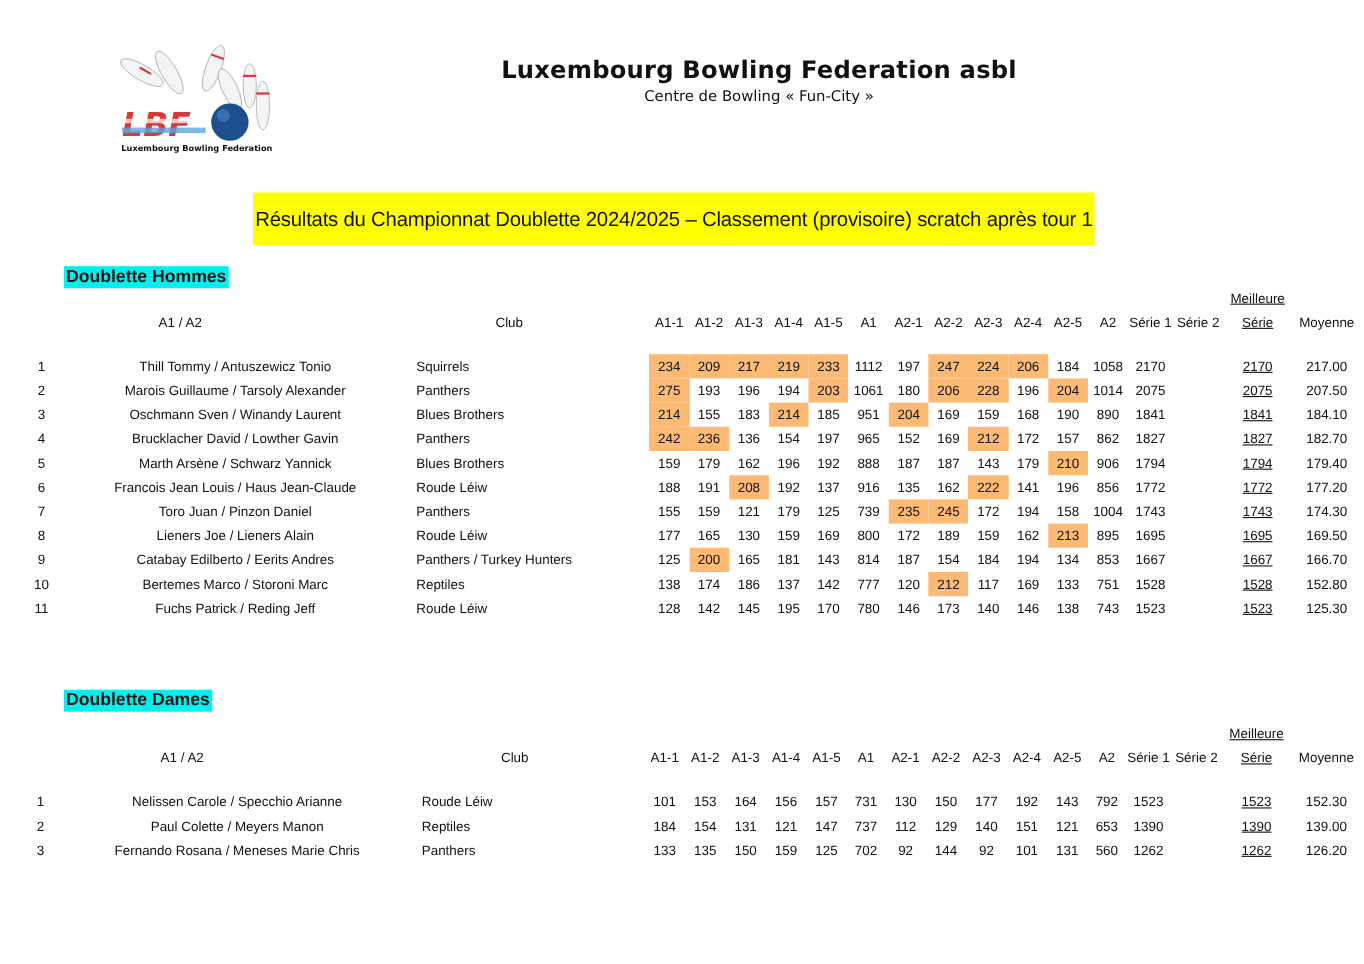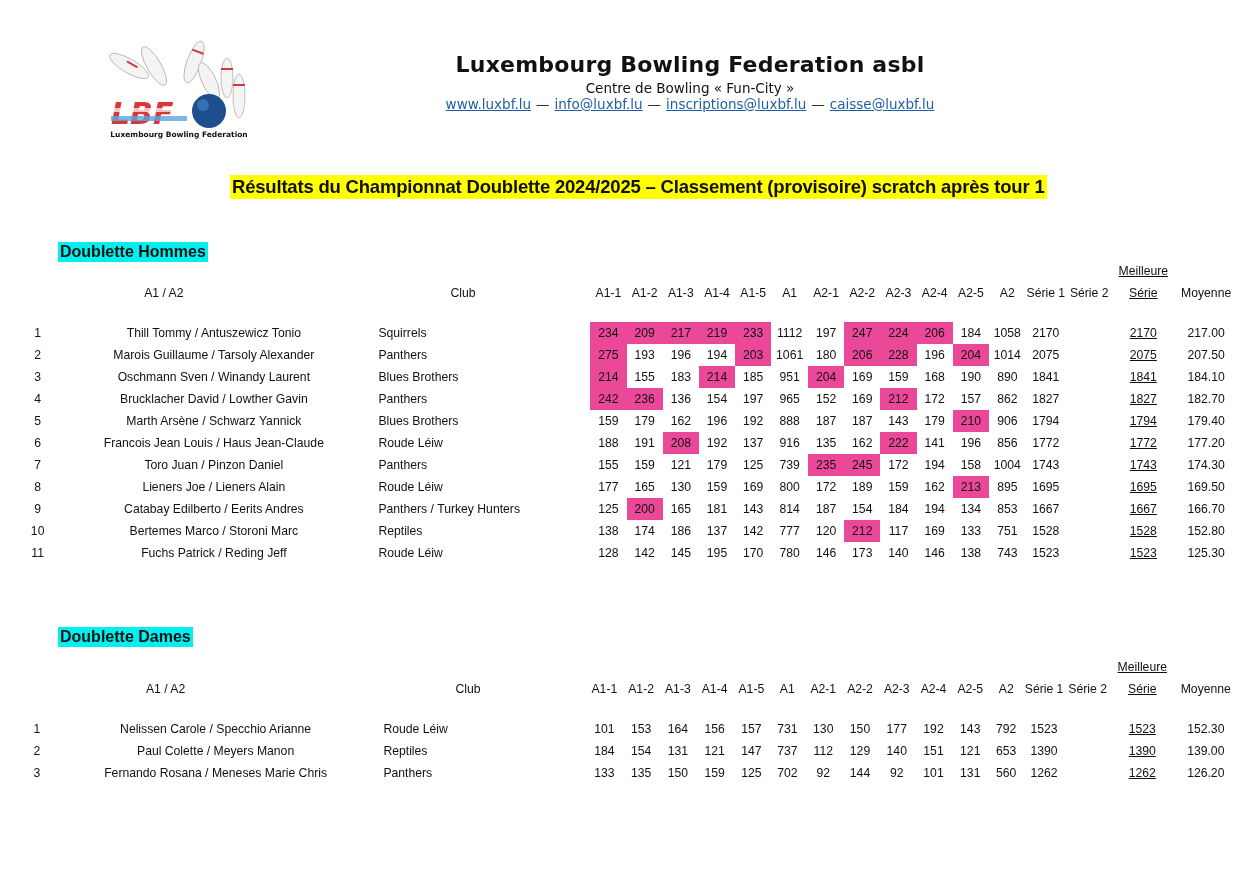--- a/index.html
+++ b/index.html
@@ -4,36 +4,36 @@
 <style>
   html, body { margin: 0; padding: 0; background: #ffffff; }
   body { width: 1240px; height: 876px; position: relative; overflow: hidden;
          font-family: "Liberation Sans", sans-serif; color: #111; }
   .logo { position: absolute; left: 99px; top: 36px; width: 160px; height: 106px; }
   .header { position: absolute; left: 440px; top: 50px; width: 500px; text-align: center; }
   .header .org { font-family: "DejaVu Sans", sans-serif; font-size: 22px; font-weight: bold; letter-spacing: 0.2px; line-height: 30px; }
   .header .line { font-family: "DejaVu Sans", sans-serif; font-size: 13.5px; line-height: 16px; }
   .header .links a { color: #1f5fa8; text-decoration: underline; font-family: "DejaVu Sans", sans-serif; font-size: 13.5px; }
   .header .sep { color: #333; margin: 0 5px; }
-  .title { position: absolute; left: 230px; top: 175px; background: #ffff00; font-weight: bold;
-           font-family: "Liberation Sans", sans-serif; font-size: 18.5px; padding: 1px 2px; white-space: nowrap; letter-spacing: -0.2px;}
+  .title { position: absolute; left: 230px; top: 175px; background: #ffff00; font-weight: normal;
+           font-family: "Liberation Sans", sans-serif; font-size: 18.5px; padding: 13px 2px; white-space: nowrap; letter-spacing: -0.2px;}
   .section-title { position: absolute; left: 58px; background: #00f0f0; font-weight: bold; font-size: 16px; padding: 1px 2px; }
   table.res { position: absolute; left: 26px; border-collapse: collapse; font-size: 12.2px; }
   table.res td, table.res th { padding: 0; height: 22px; text-align: center; font-weight: normal; white-space: nowrap; }
   table.res th { vertical-align: bottom; }
   .c-rank { width: 28px; }
   .c-name { width: 282px; text-align: center; }
   .c-club { width: 174px; text-align: left !important; }
   .c-num { width: 41.3px; }
   .c-serie2 { width: 50px; }
   .c-best { width: 68px; text-decoration: underline; }
   .c-avg { width: 70px; text-align: left; padding-right: 2px !important;}
   th.c-name { text-align: center !important; padding-right: 100px !important; }
   th.c-club { text-align: left !important; padding-left: 72px !important;}
-  .hl { background: #ec4899; }
+  .hl { background: #fdba74; }
   tr.spacer td { height: 22px; }
 </style>
 </head>
 <body>
 
 <div class="logo">
   <svg width="160" height="106" viewBox="0 0 160 106">
     <g stroke="#999" stroke-width="0.6">
       <ellipse cx="30" cy="30" rx="22" ry="7" fill="#f4f4f4" transform="rotate(30 30 30)"></ellipse>
       <ellipse cx="55" cy="30" rx="7" ry="22" fill="#f4f4f4" transform="rotate(-30 55 30)"></ellipse>
@@ -53,23 +53,20 @@
     <text x="12" y="88" font-family="DejaVu Sans, sans-serif" font-weight="bold" font-style="italic" font-size="30" fill="#d93838">LBF</text>
     <rect x="12" y="72" width="76" height="4" fill="#ffffff" opacity="0.7"></rect>
     <rect x="12" y="80" width="76" height="5" fill="#5aa6e0" opacity="0.8"></rect>
     <text x="80" y="101" text-anchor="middle" font-family="DejaVu Sans, sans-serif" font-weight="bold" font-size="7.5" fill="#111">Luxembourg Bowling Federation</text>
   </svg>
 </div>
 
 <div class="header">
   <div class="org">Luxembourg Bowling Federation asbl</div>
   <div class="line">Centre de Bowling « Fun-City »</div>
-  <div class="line links">
-    <a>www.luxbf.lu</a><span class="sep">—</span><a>info@luxbf.lu</a><span class="sep">—</span><a>inscriptions@luxbf.lu</a><span class="sep">—</span><a>caisse@luxbf.lu</a>
-  </div>
 </div>
 
 <div class="title">Résultats du Championnat Doublette 2024/2025 – Classement (provisoire) scratch après tour 1</div>
 
 <div class="section-title" style="top:242px;">Doublette Hommes</div>
 <div class="section-title" style="top:627px;">Doublette Dames</div>
 
 <table class="res" id="tbl0" style="top:256px;">
     <thead>
       <tr>

